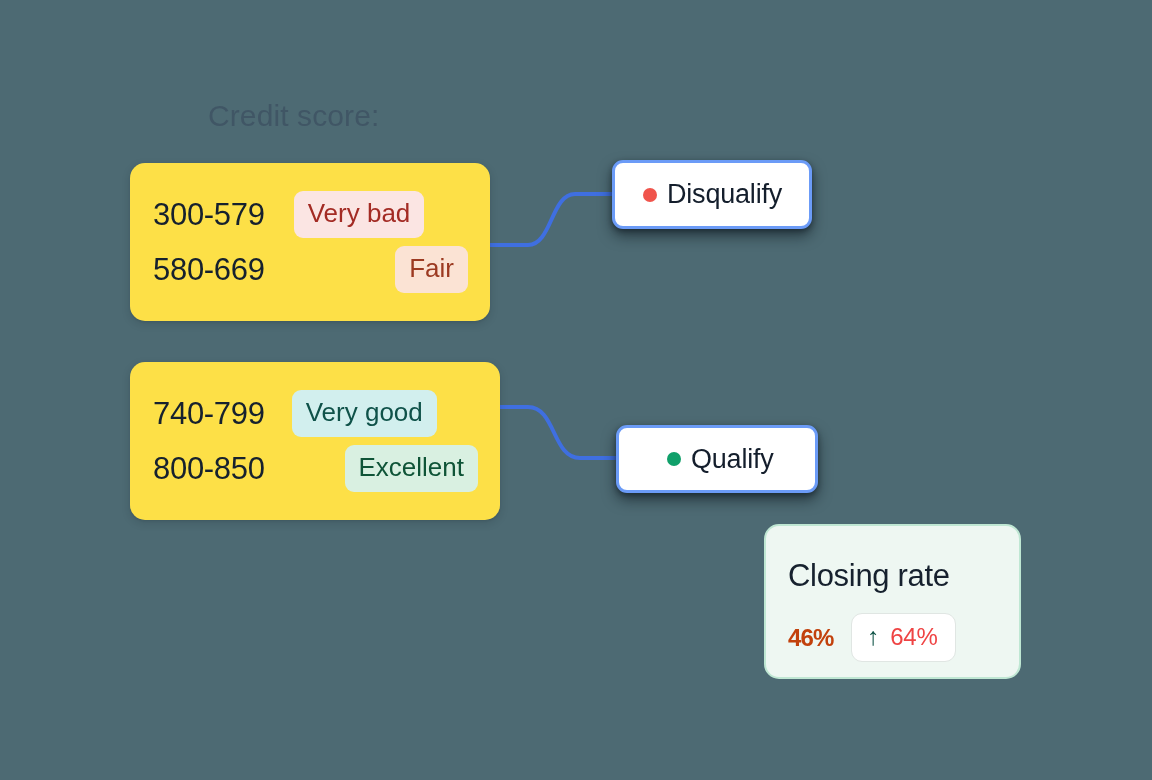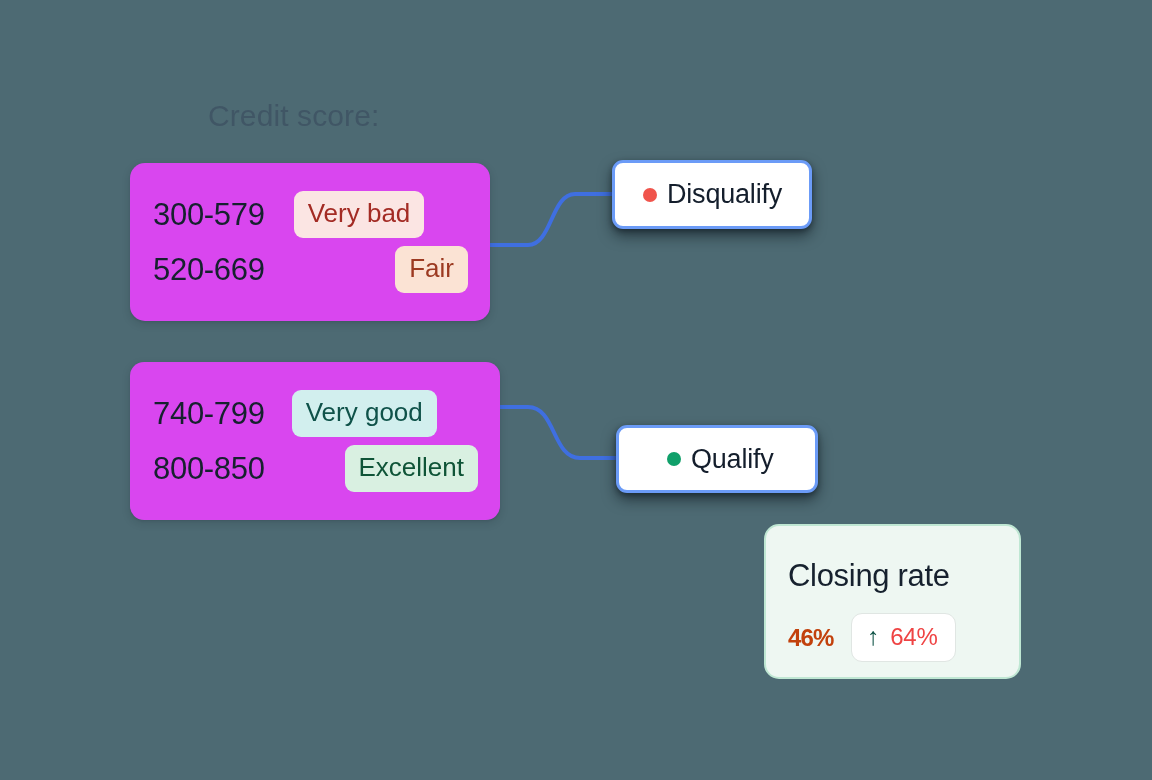--- a/index.html
+++ b/index.html
@@ -42,41 +42,40 @@
     font-weight: 400;
     letter-spacing: 0.1px;
     color: #2f3b53;
     opacity: 0.42;
     white-space: nowrap;
   }
 
   
   .score-card {
     position: absolute;
-    background: #d946ef;
+    background: #fde047;
     border-radius: 15px;
     box-shadow: 0 3px 9px rgba(16, 28, 36, 0.17),
                 0 1px 2px rgba(16, 28, 36, 0.10);
     z-index: 3;
     box-sizing: border-box;
   }
   .score-card.card-a {
     left: 130px;
     top: 163px;
     width: 360px;
     height: 158px;
     padding: 24px 0 0 0;
   }
   .score-card.card-b {
     left: 130px;
     top: 362px;
     width: 370px;
     height: 158px;
     padding: 24px 0 0 0;
-    border-radius: 14px;
   }
 
   .score-row {
     display: flex;
     align-items: center;
     height: 55px;
     padding: 0 22px 0 23px;
     box-sizing: border-box;
   }
   .card-a .score-row { justify-content: flex-start; }
@@ -224,21 +223,21 @@
   </svg>
 
   <div class="section-label">Credit score:</div>
 
   <div class="score-card card-a">
     <div class="score-row row-a1">
       <span class="score-range">300-579</span>
       <span class="badge badge-verybad">Very bad</span>
     </div>
     <div class="score-row row-a2">
-      <span class="score-range">520-669</span>
+      <span class="score-range">580-669</span>
       <span class="spacer"></span>
       <span class="badge badge-fair">Fair</span>
     </div>
   </div>
 
   <div class="score-card card-b">
     <div class="score-row row-b1">
       <span class="score-range">740-799</span>
       <span class="badge badge-verygood">Very good</span>
     </div>

